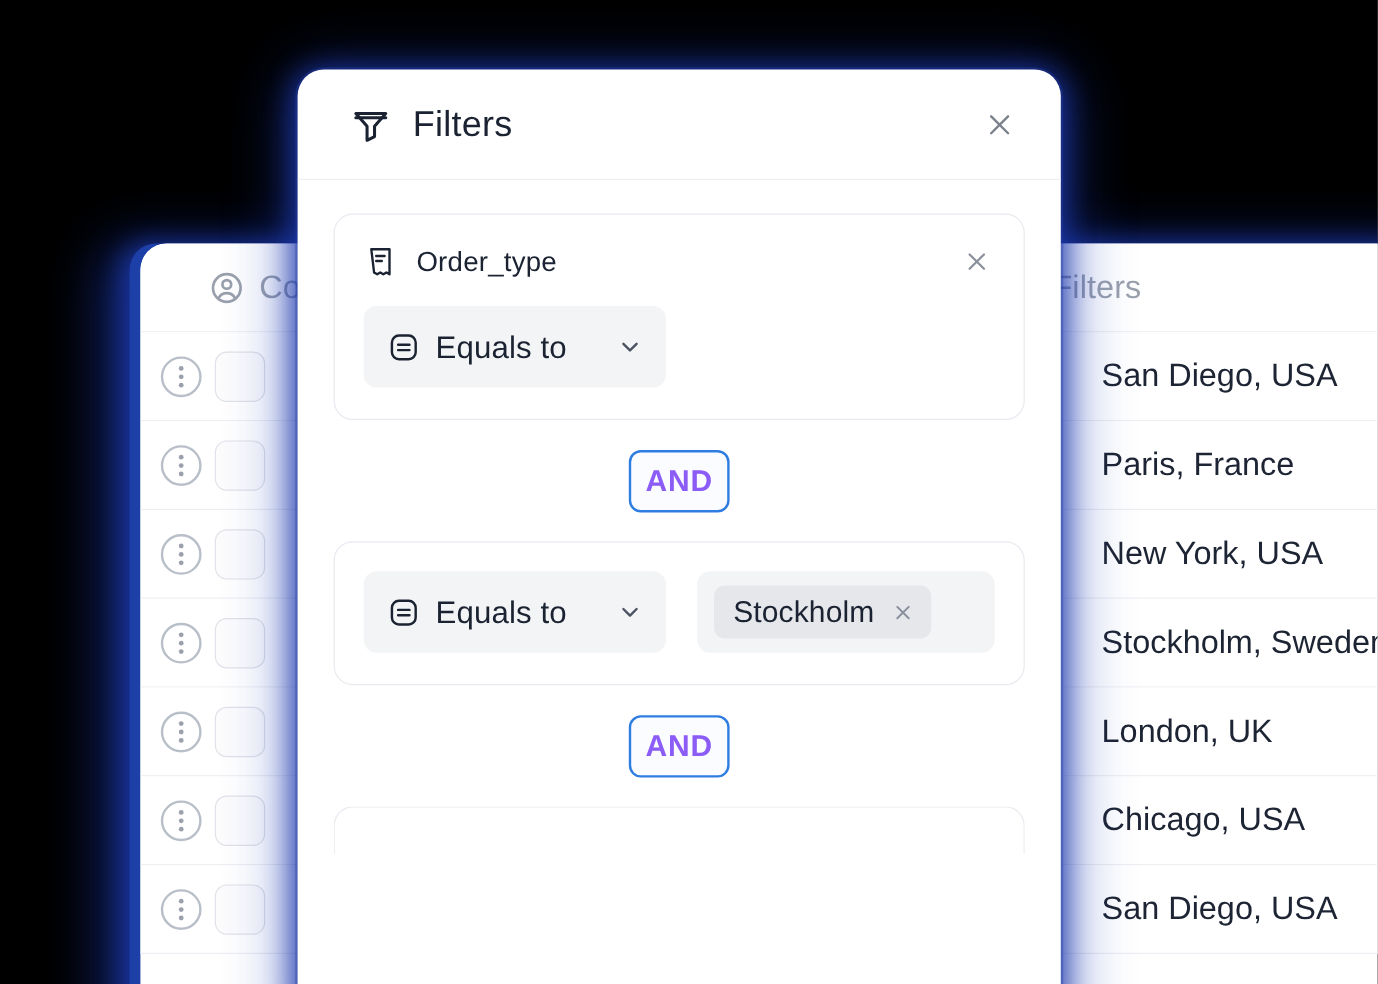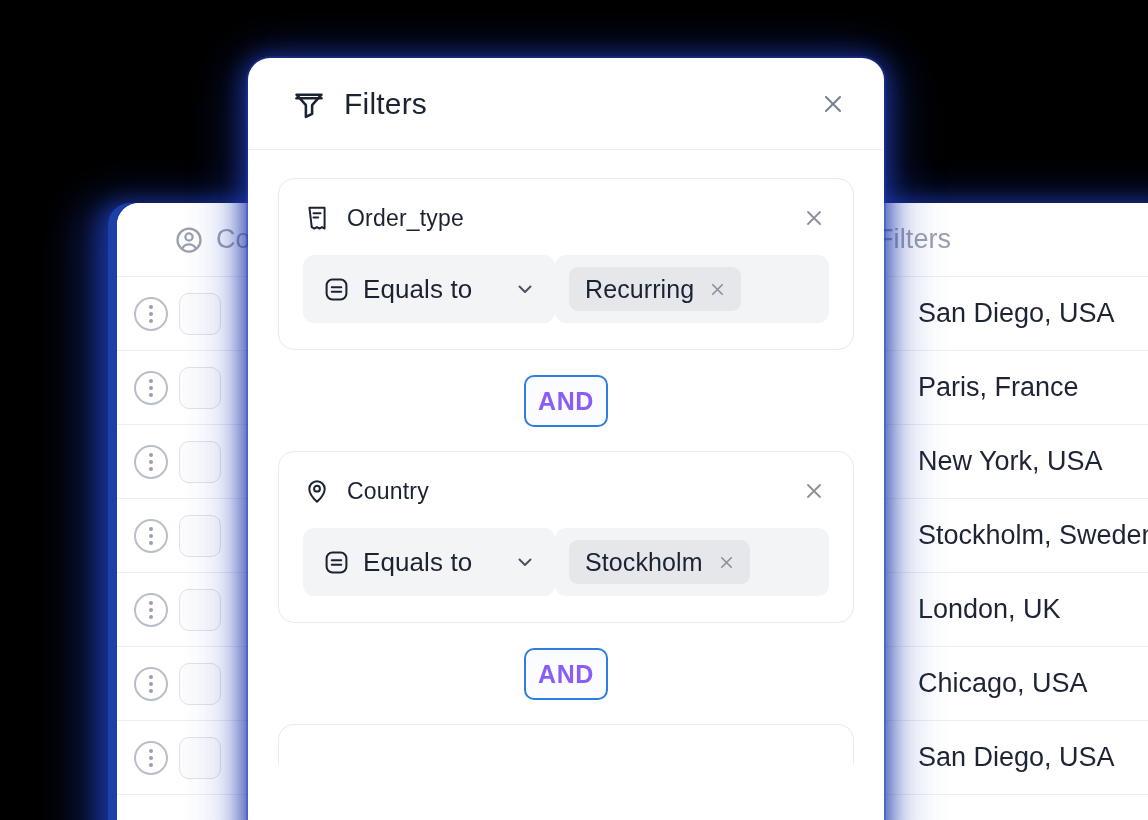--- a/index.html
+++ b/index.html
@@ -122,21 +122,21 @@
   .field-name {
     font-size: 23px; color: #1b2332;
     margin-left: 16px; flex: 1;
     letter-spacing: .2px;
   }
   .card-remove {
     width: 30px; height: 30px;
     display: flex; align-items: center; justify-content: center;
     cursor: pointer;
   }
-  .filter-card-row { display: flex; align-items: stretch; }
+  .filter-card-row { display: flex; gap: 26px; align-items: stretch; }
 
   .operator-select {
     width: 252px; height: 68px;
     background: #f3f4f6;
     border-radius: 11px;
     display: flex; align-items: center;
     padding: 0 18px 0 20px;
     cursor: pointer;
   }
   .operator-label {
@@ -368,52 +368,28 @@
               </svg>
             </span>
             <span class="operator-label">Equals to</span>
             <span>
               <svg width="24" height="24" viewBox="0 0 24 24" fill="none" stroke="#4b5362" stroke-width="2" stroke-linecap="round" stroke-linejoin="round">
                 <path d="M6.5 9.5l5.5 5.5 5.5-5.5"></path>
               </svg>
             </span>
           </div>
 
-          <div class="value-box">
-            <span class="chip">
-              <span class="chip-label">Recurring</span>
-              <span class="chip-x">
-                <svg width="19" height="19" viewBox="0 0 24 24" fill="none" stroke="#8a909b" stroke-width="2.1" stroke-linecap="round">
-                  <path d="M6 6l12 12M18 6L6 18"></path>
-                </svg>
-              </span>
-            </span>
-          </div>
         </div>
       </div>
 
       <div class="and-wrap">
         <div class="and-btn">AND</div>
       </div>
 
       <div class="filter-card">
-        <div class="filter-card-head">
-          <span>
-            <svg width="28" height="28" viewBox="0 0 24 24" fill="none" stroke="#1b2332" stroke-width="1.7" stroke-linecap="round" stroke-linejoin="round">
-              <path d="M12 21.2s6.6-6.1 6.6-11A6.6 6.6 0 0 0 5.4 10.2c0 4.9 6.6 11 6.6 11z"></path>
-              <circle cx="12" cy="10" r="2.5"></circle>
-            </svg>
-          </span>
-          <span class="field-name">Country</span>
-          <span class="card-remove">
-            <svg width="24" height="24" viewBox="0 0 24 24" fill="none" stroke="#8a909b" stroke-width="1.8" stroke-linecap="round">
-              <path d="M6 6l12 12M18 6L6 18"></path>
-            </svg>
-          </span>
-        </div>
 
         <div class="filter-card-row">
           <div class="operator-select">
             <span>
               <svg width="27" height="27" viewBox="0 0 24 24" fill="none" stroke="#1b2332" stroke-width="1.8" stroke-linecap="round" stroke-linejoin="round">
                 <rect x="3.2" y="3.2" width="17.6" height="17.6" rx="5.2"></rect>
                 <path d="M7.8 10h8.4M7.8 14h8.4"></path>
               </svg>
             </span>
             <span class="operator-label">Equals to</span>

